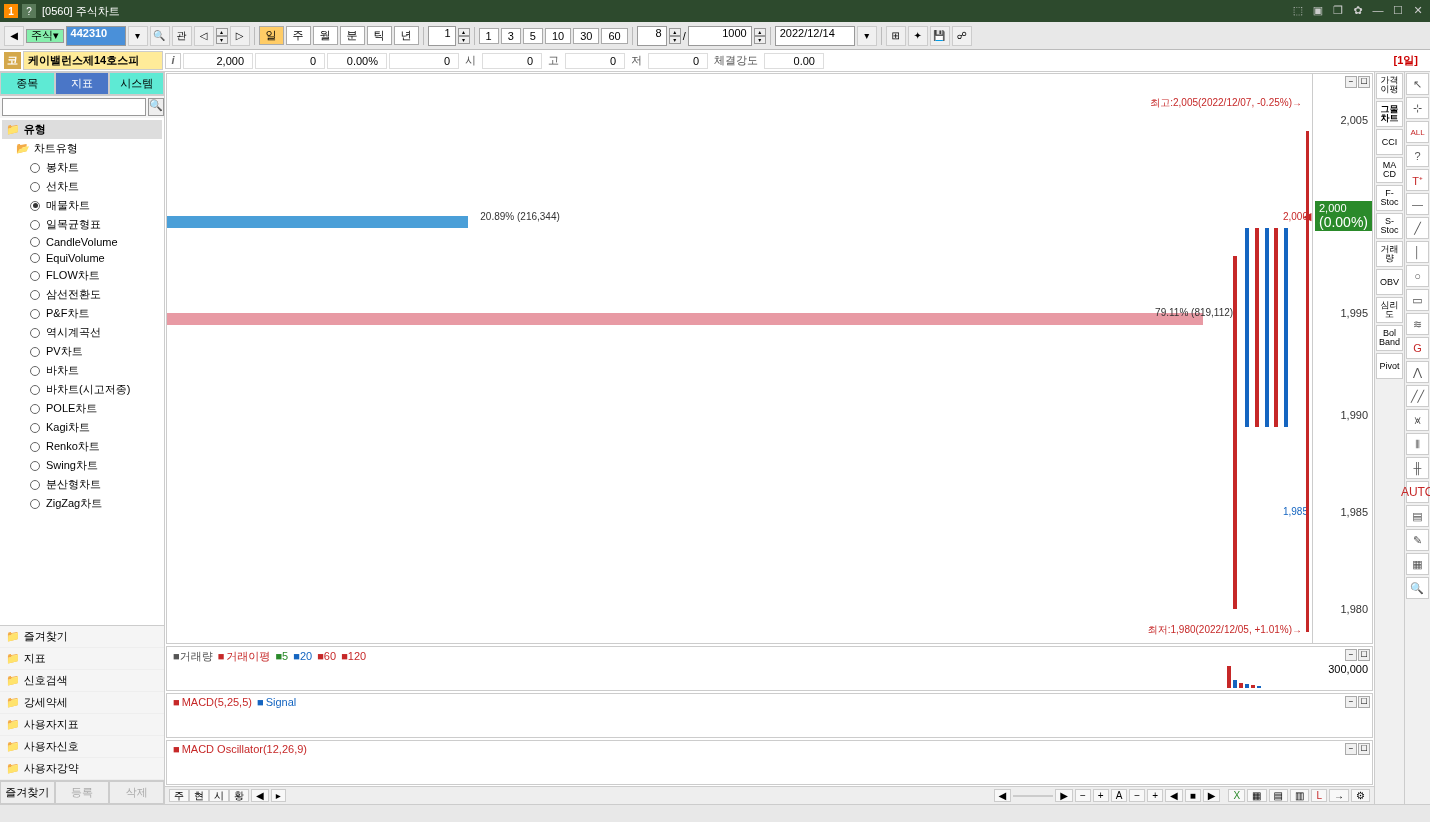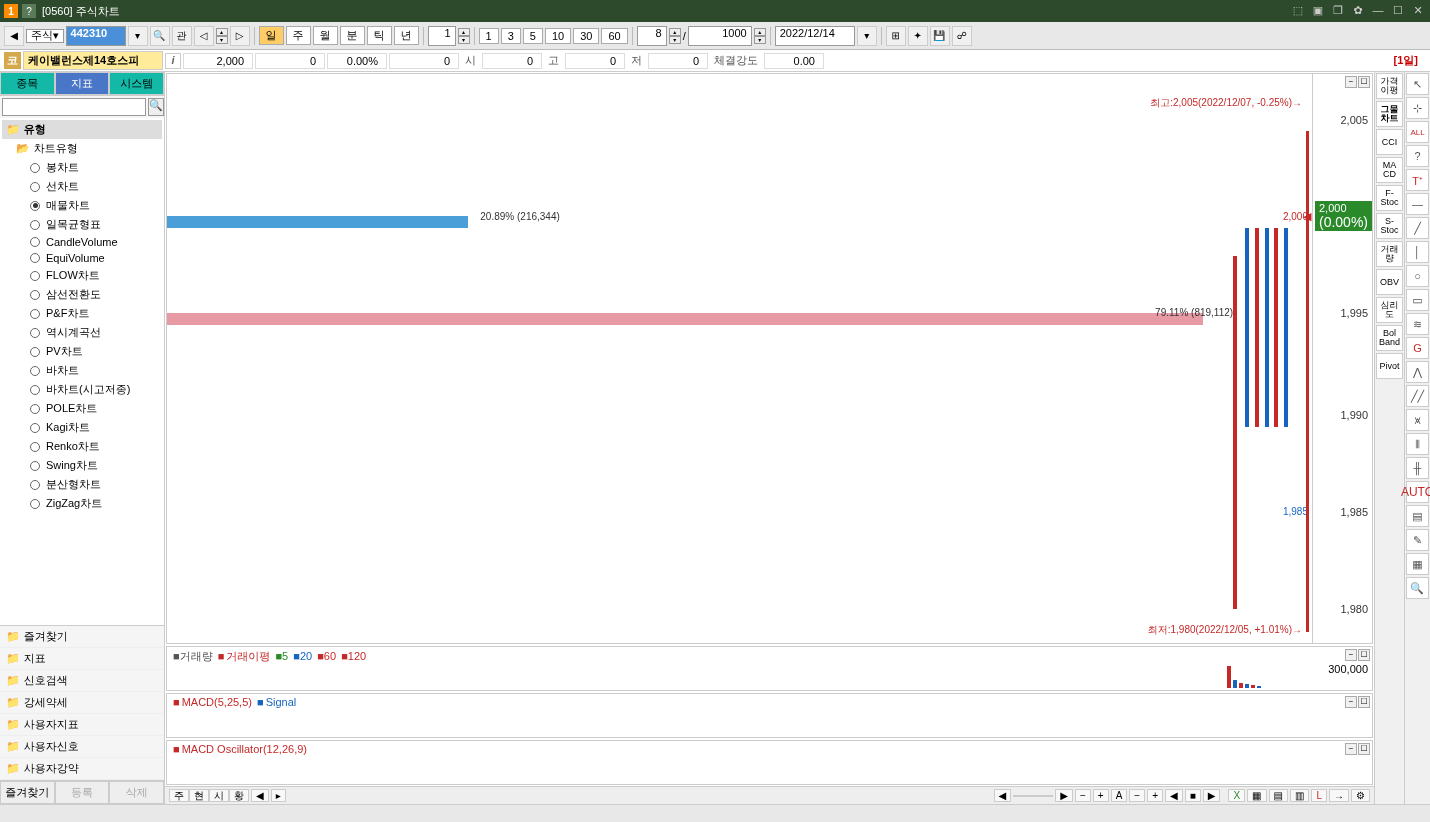--- a/index.html
+++ b/index.html
@@ -9,21 +9,21 @@
 .titlebar { background: #2d4a2d; height: 22px; display: flex; align-items: center; padding: 0 4px; color: #fff; }
 .titlebar .app-icon { width: 14px; height: 14px; background: #ff8c00; margin-right: 4px; display: flex; align-items: center; justify-content: center; font-weight: bold; font-size: 10px; }
 .titlebar .help-icon { width: 14px; height: 14px; background: #5a7a5a; margin-right: 6px; display: flex; align-items: center; justify-content: center; font-size: 10px; }
 .titlebar .title { flex: 1; }
 .titlebar .win-controls { display: flex; gap: 4px; }
 .titlebar .win-btn { width: 16px; height: 14px; color: #ccc; text-align: center; cursor: pointer; }
 
 
 .toolbar { background: #e8e8e8; border-bottom: 1px solid #bbb; height: 28px; display: flex; align-items: center; padding: 2px 4px; gap: 2px; }
 .tb-btn { width: 20px; height: 20px; border: 1px solid #ccc; background: #f0f0f0; display: flex; align-items: center; justify-content: center; cursor: pointer; font-size: 10px; }
-.tb-combo { height: 14px; border: 1px solid #999; background: #ffffff; padding: 0 4px; display: flex; align-items: center; }
+.tb-combo { height: 14px; border: 1px solid #999; background: #86efac; padding: 0 4px; display: flex; align-items: center; }
 .tb-input { height: 20px; border: 1px solid #999; background: #fff; padding: 0 4px; }
 .tb-input.blue { background: #4a90d9; color: #fff; font-weight: bold; }
 .tb-num { background: #fff; border: 1px solid #aaa; padding: 1px 6px; cursor: pointer; font-size: 11px; }
 .tb-num.active { background: #ffcc66; }
 .tb-sep { width: 1px; height: 18px; background: #bbb; margin: 0 2px; }
 .spinner { display: inline-flex; flex-direction: column; }
 .spinner span { width: 12px; height: 8px; border: 1px solid #999; background: #eee; font-size: 6px; text-align: center; line-height: 6px; cursor: pointer; }
 
 
 .infobar { background: #fff; border-bottom: 1px solid #ccc; height: 22px; display: flex; align-items: center; padding: 0 4px; gap: 2px; }
@@ -32,21 +32,21 @@
 .info-cell { border: 1px solid #ddd; padding: 1px 8px; text-align: right; min-width: 60px; }
 .info-label { color: #555; padding: 0 4px; }
 .info-right { margin-left: auto; color: #c00; font-weight: bold; padding-right: 8px; }
 
 
 .main { display: flex; height: calc(100% - 72px - 18px); }
 
 
 .left-panel { width: 165px; background: #f5f5f5; border-right: 1px solid #ccc; display: flex; flex-direction: column; }
 .left-tabs { display: flex; border-bottom: 1px solid #ccc; }
-.left-tab { flex: 1; text-align: center; padding: 3px; border: 1px solid #ccc; background: #14b8a6; cursor: pointer; }
+.left-tab { flex: 1; text-align: center; padding: 3px; border: 1px solid #ccc; background: #5eead4; cursor: pointer; }
 .left-tab.active { background: #4a76c7; color: #fff; }
 .left-search { display: flex; padding: 2px; gap: 2px; }
 .left-search input { flex: 1; border: 1px solid #999; height: 18px; }
 .left-search .sb { width: 18px; height: 18px; border: 1px solid #999; background: #eee; text-align: center; cursor: pointer; }
 
 .tree { flex: 1; overflow-y: auto; background: #fff; padding: 2px; }
 .tree-hdr { background: #ddd; font-weight: bold; padding: 2px 4px; display: flex; align-items: center; gap: 4px; }
 .tree-folder { padding: 2px 4px 2px 14px; display: flex; align-items: center; gap: 4px; }
 .folder-icon { color: #d4a84b; }
 .tree-item { padding: 2px 4px 2px 28px; display: flex; align-items: center; gap: 6px; cursor: pointer; }
@@ -438,21 +438,21 @@
       <span class="cb-btn">▦</span>
       <span class="cb-btn">▤</span>
       <span class="cb-btn">▥</span>
       <span class="cb-btn" style="color:#c62828">L</span>
       <span class="cb-btn">→</span>
       <span class="cb-btn">⚙</span>
     </div>
   </div>
 
   <div class="right-indicators" id="right-indicators">
-      <div class="ind-btn" style="white-space: pre;">가격
+      <div class="ind-btn" style="white-space: pre; font-family: Liberation Mono, monospace;">가격
 이평</div>
       <div class="ind-btn" style="white-space: pre; font-weight: bold;">그물
 차트</div>
       <div class="ind-btn" style="white-space: pre;">CCI</div>
       <div class="ind-btn" style="white-space: pre;">MA
 CD</div>
       <div class="ind-btn" style="white-space: pre;">F-
 Stoc</div>
       <div class="ind-btn" style="white-space: pre;">S-
 Stoc</div>

